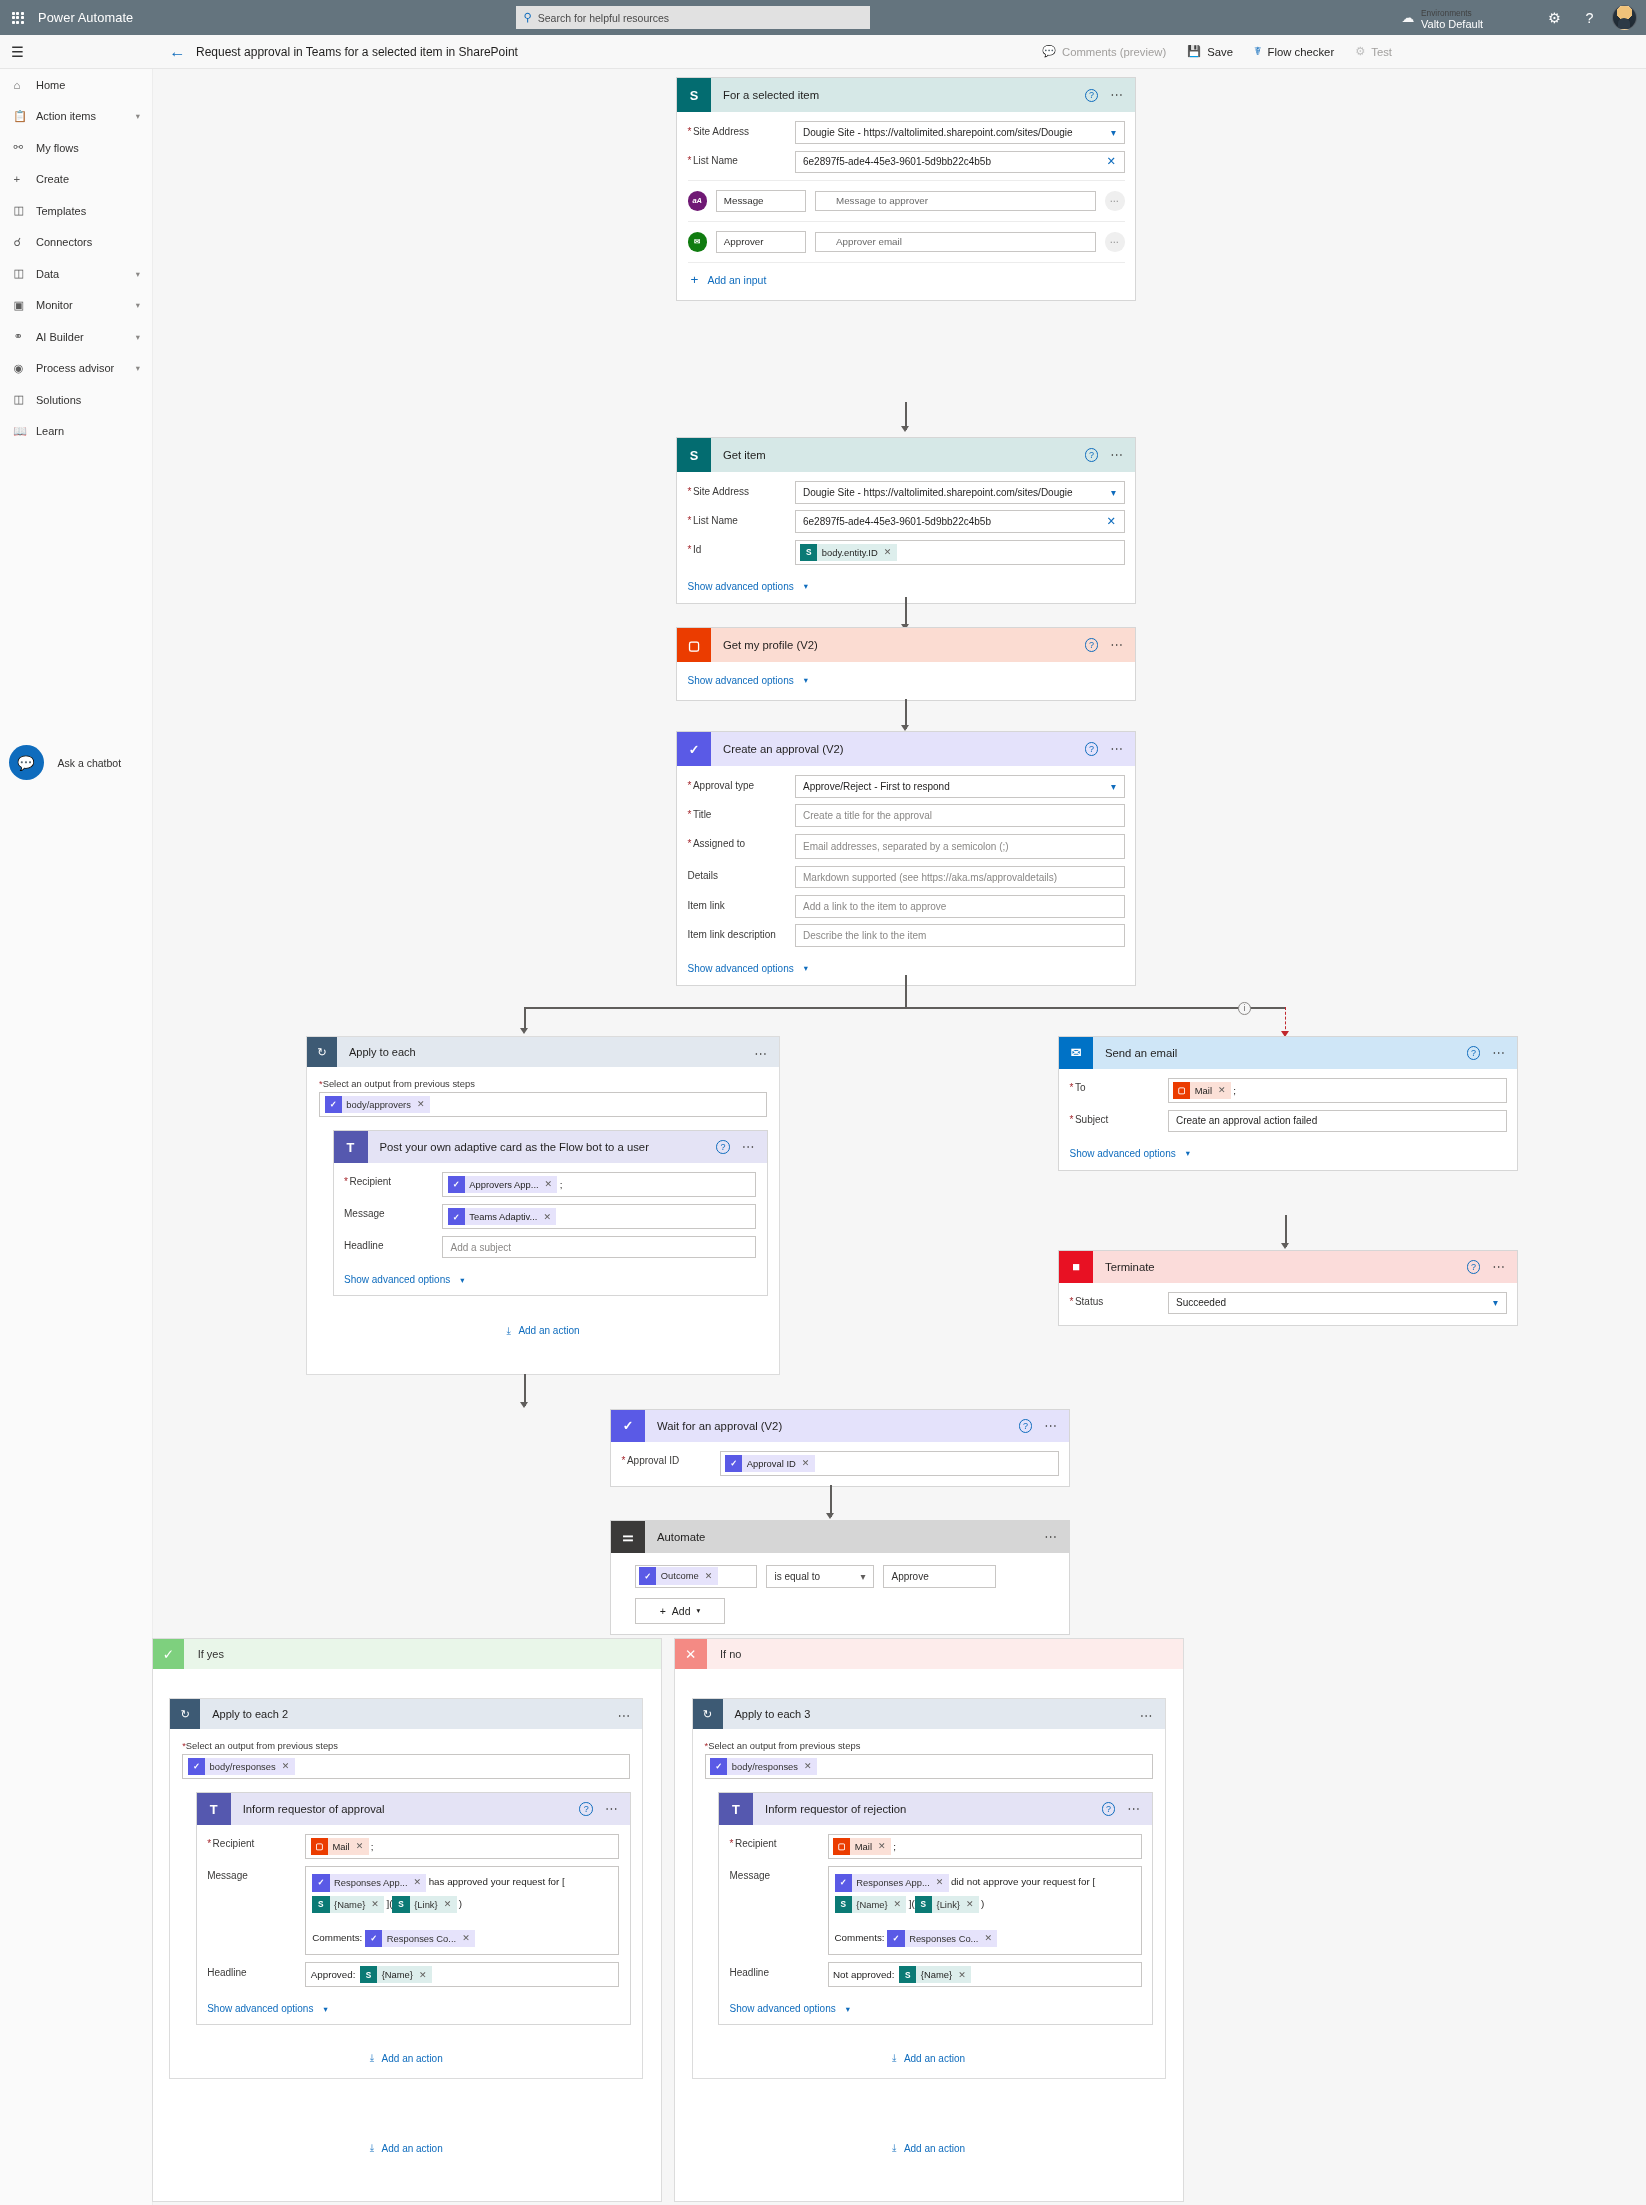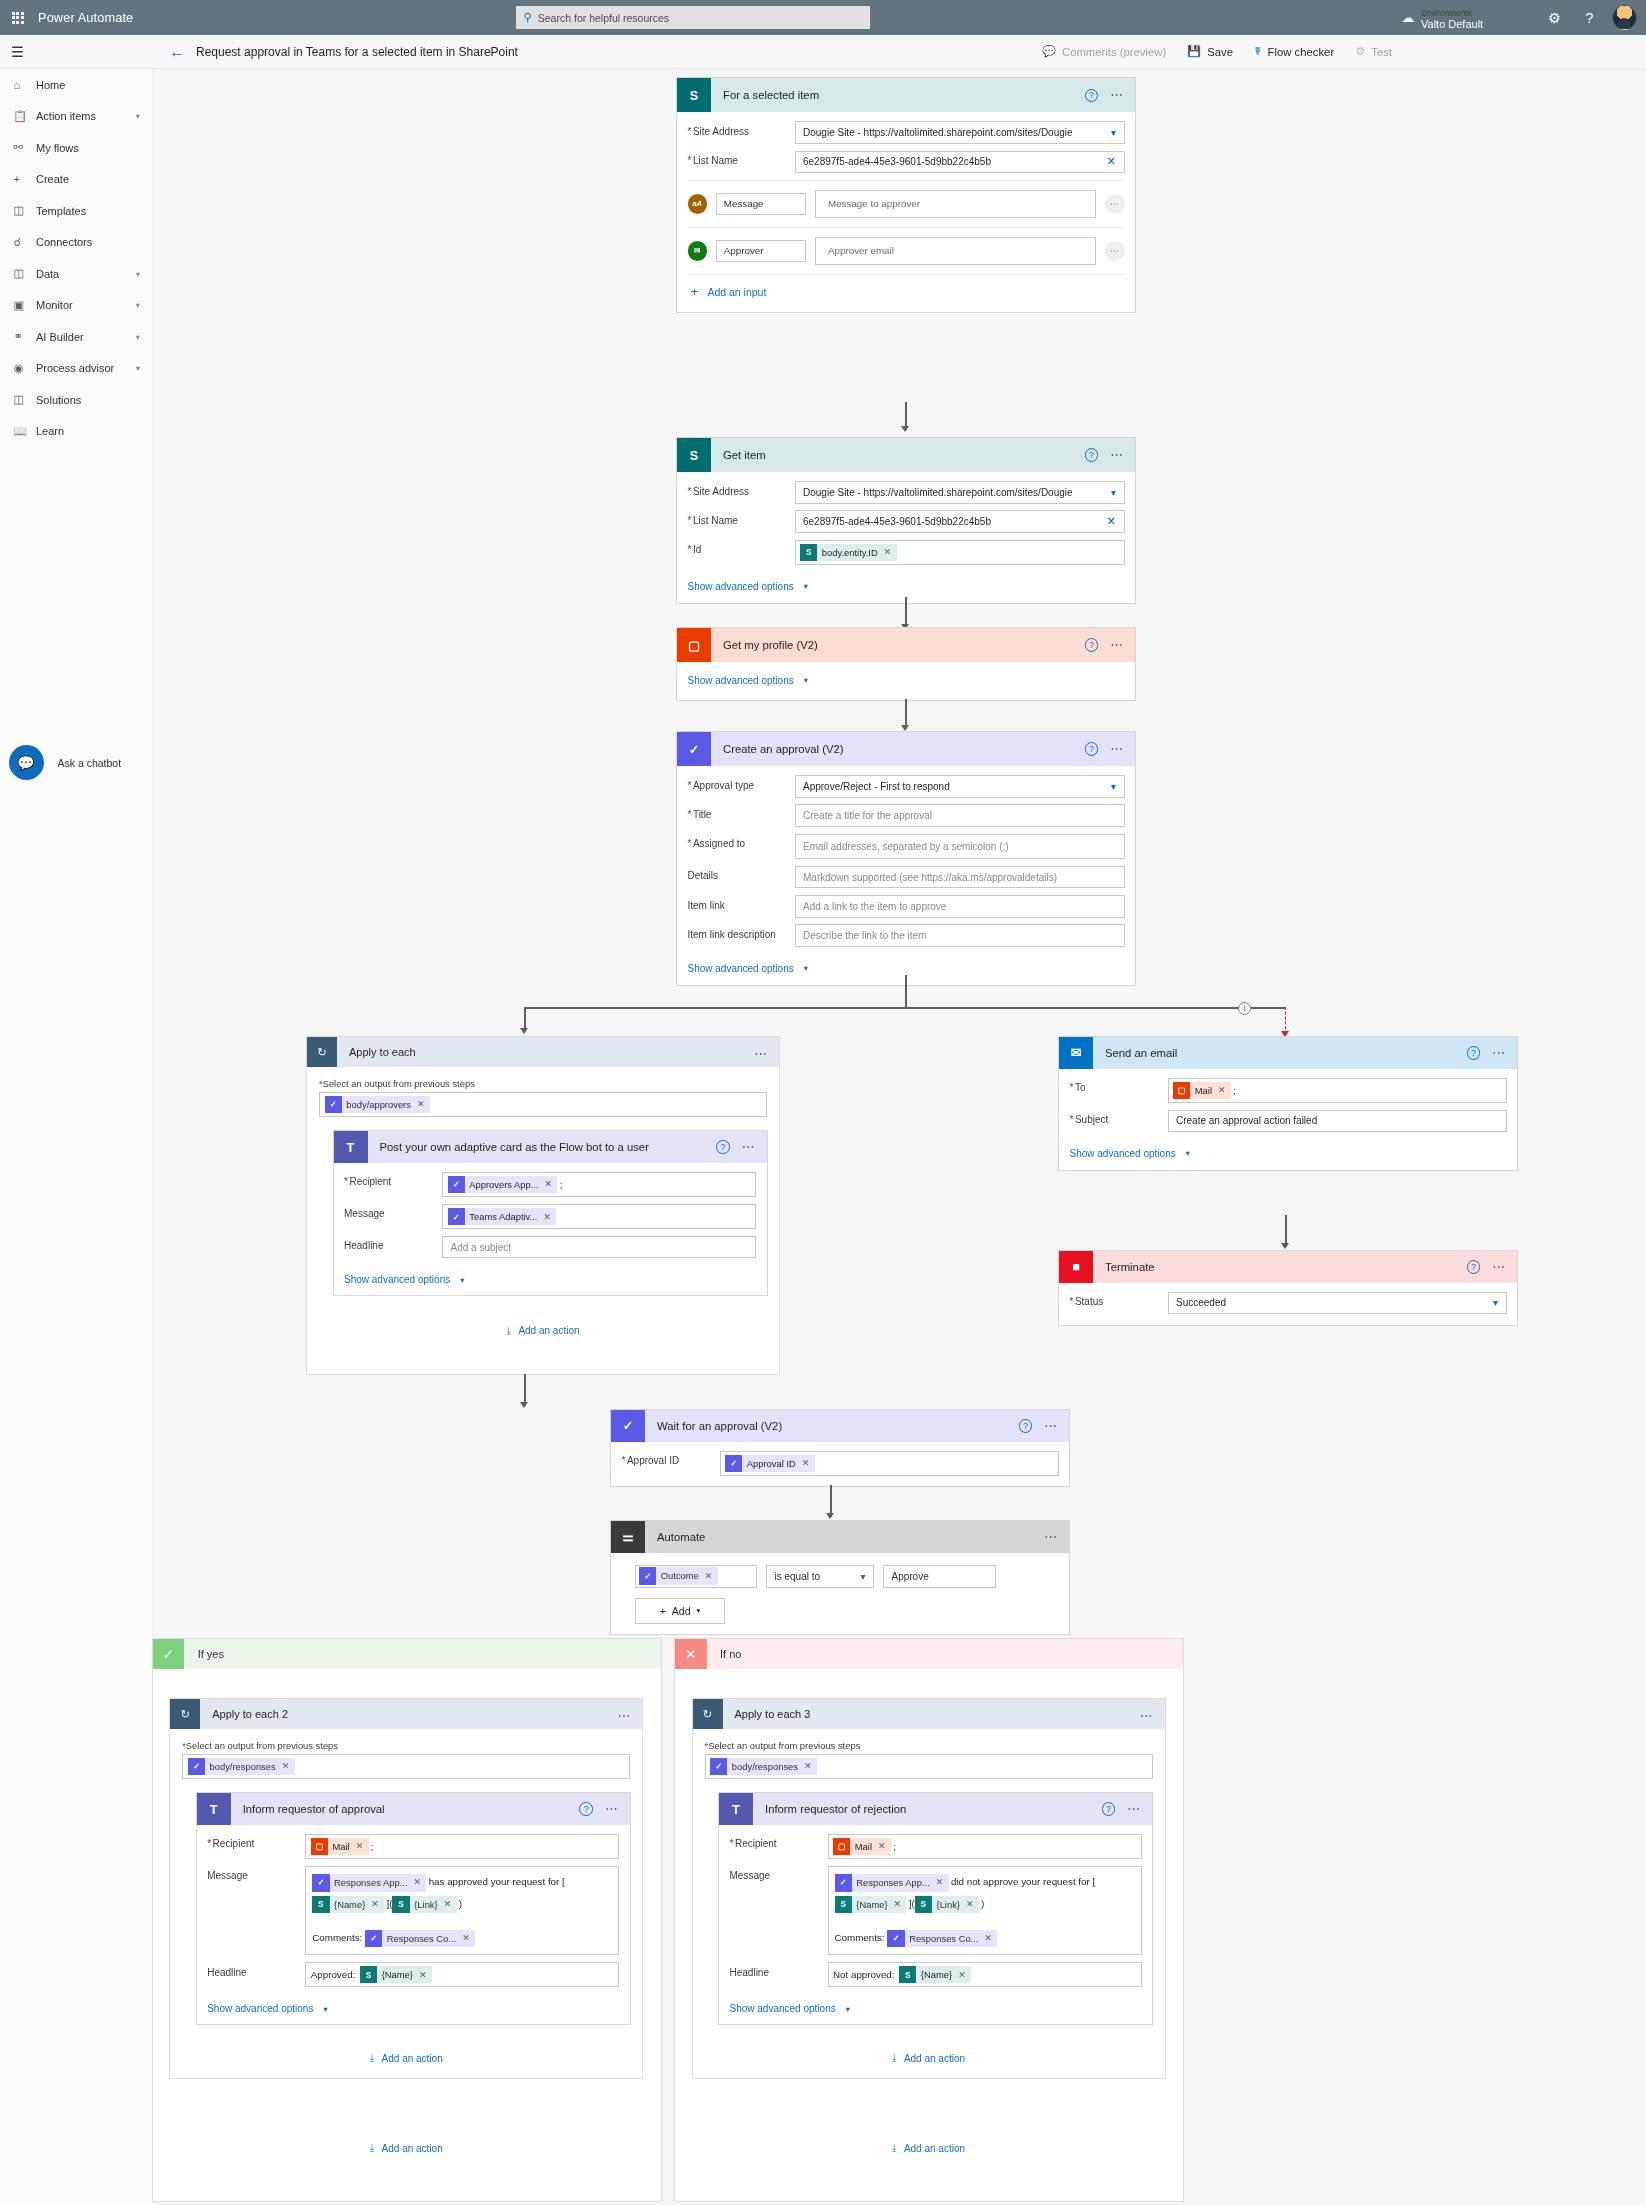--- a/index.html
+++ b/index.html
@@ -119,21 +119,21 @@
 
   .addinput { display:flex; align-items:center; gap:9px; color:#0f6cbd; font-size:10.5px; padding:10.5px 0 3px 3px;}
   .addinput .plus { font-size:13.5px; line-height:1; }
 
   
   .inrow { display:flex; align-items:center; gap:9px; padding:9px 0; }
   .in-avatar { width:19.5px; height:19.5px; border-radius:50%; display:flex; align-items:center; justify-content:center;
                color:#fff; font-size:7.5px; font-weight:bold; flex:0 0 19.5px; }
   .in-name { width:90px; flex:0 0 90px; height:22px; border:0.8px solid #c8c6c4; display:flex; align-items:center;
              padding:0 6.8px; font-size:9.8px; }
-  .in-ph { flex:1; height:28px; border:0.8px solid #c8c6c4; display:flex; align-items:center; padding:0 12px;
+  .in-ph { flex:1; height:20px; border:0.8px solid #c8c6c4; display:flex; align-items:center; padding:0 20px;
            font-size:9.8px; color:#6b6b6b; }
   .in-dots { width:19.5px; height:19.5px; border-radius:50%; background:#efefef; color:#6b6b6b;
              display:flex; align-items:center; justify-content:center; font-size:9px; letter-spacing:0.8px; flex:0 0 19.5px;}
   .hr { border-top:0.8px solid #ececec; }
 
   
   .scope { background:#fff; border:0.8px solid #dcdcdc; }
   .scope-head { height:30px; display:flex; align-items:center; background:#e2e8ef; position:relative; }
   .scope-ico { width:30px; height:30px; flex:0 0 30px; display:flex; align-items:center; justify-content:center;
                color:#fff; font-size:11.3px; }
@@ -327,21 +327,21 @@
       <div class="row">
         <div class="lbl"><span class="req">*</span><span>List Name</span></div>
         <div class="fld">
           <span>6e2897f5-ade4-45e3-9601-5d9bb22c4b5b</span>
           <span class="xmark">✕</span>
         </div>
       </div>
 
       <div class="hr" style="margin-top:4.5px;"></div>
       <div class="inrow">
-        <div class="in-avatar" style="background:#a16207;font-style:italic;">aA</div>
+        <div class="in-avatar" style="background:#701a75;font-style:italic;">aA</div>
         <div class="in-name">
             <span>Message</span>
           </div>
         <div class="in-ph">
             <span>Message to approver</span>
           </div>
         <div class="in-dots">⋯</div>
       </div>
       <div class="hr"></div>
       <div class="inrow">

